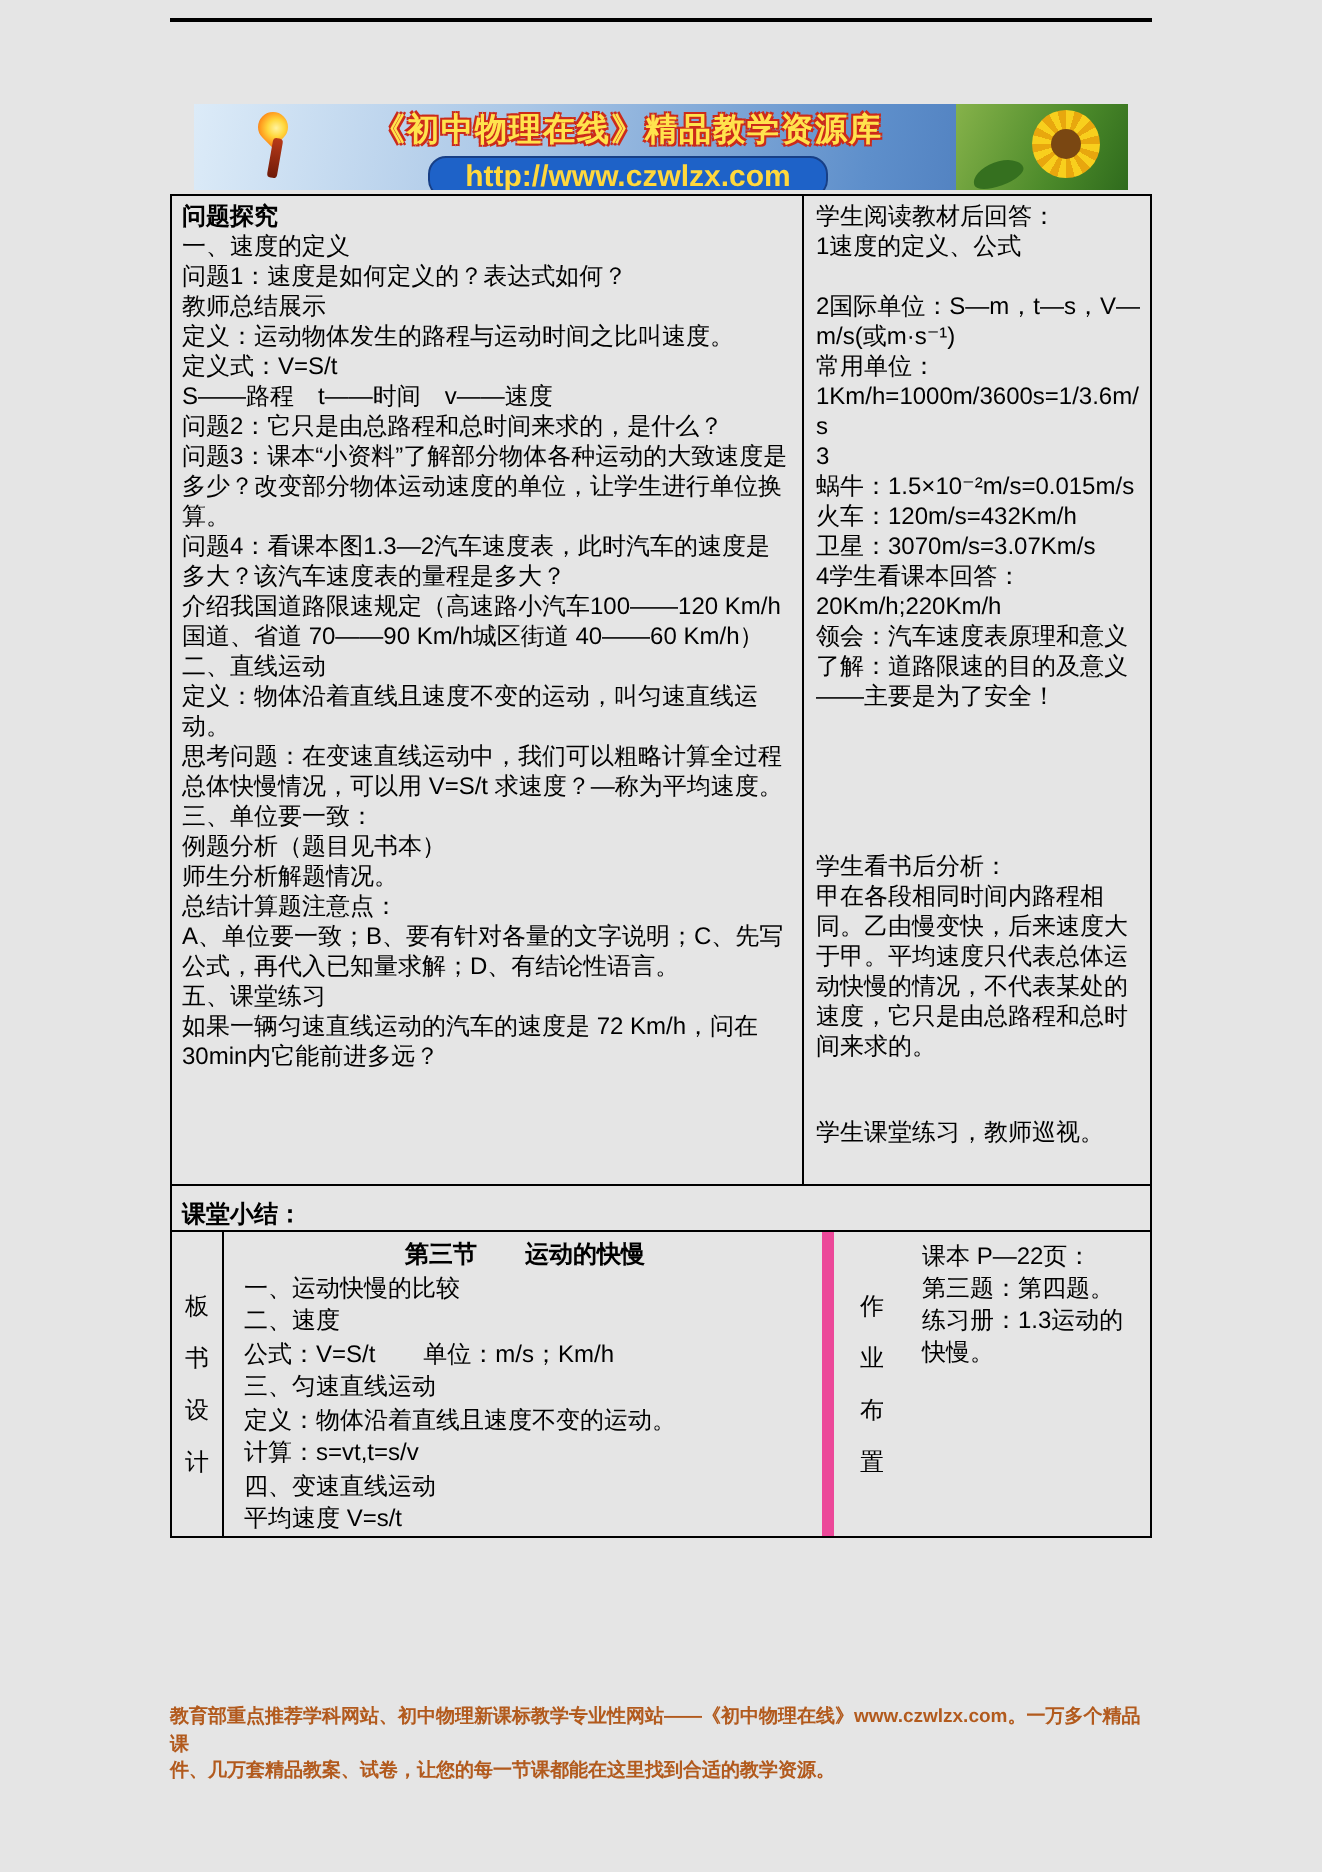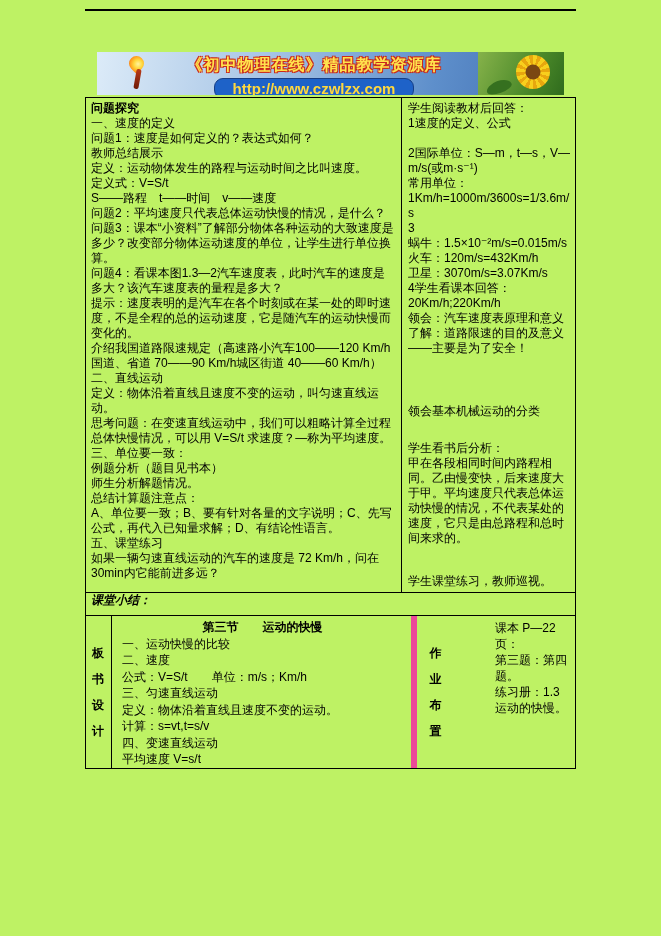--- a/index.html
+++ b/index.html
@@ -1,16 +1,16 @@
 <!DOCTYPE html>
 <html><head>
 <meta charset="utf-8">
 <style>
   html,body{margin:0;padding:0;background:#ffffff;}
-  .page{position:relative;width:661px;height:936px;background:#bef264;overflow:hidden;
+  .page{position:relative;width:661px;height:936px;background:#e5e5e5;overflow:hidden;
         font-family:"Liberation Sans","DejaVu Sans",sans-serif;color:#000;}
 
   .top-rule{position:absolute;left:85px;top:9px;width:491px;height:0;border-top:2px solid #000;}
 
   
   .banner{position:absolute;left:97px;top:52px;width:467px;height:43px;overflow:hidden;
           background:linear-gradient(100deg,#dcebf8 0%,#a9c6e6 35%,#5e8fcb 72%,#3f6db1 100%);}
   .torch{position:absolute;left:28px;top:4px;width:24px;height:36px;}
   .torch .flame{position:absolute;left:4px;top:0;width:15px;height:15px;border-radius:50% 50% 50% 0;
           transform:rotate(-45deg);
@@ -30,31 +30,31 @@
           transform:translate(-50%,-50%);border-radius:50%;background:#7a4712;}
   .leaf{position:absolute;left:8px;bottom:2px;width:26px;height:12px;background:#35701f;
           border-radius:50%/60% 60% 40% 40%;transform:rotate(-20deg);}
 
   
   .doc-table{position:absolute;left:85px;top:97px;width:491px;height:672px;border:1.5px solid #000;
           box-sizing:border-box;display:flex;flex-direction:column;font-size:12px;}
   .row1{display:flex;height:494px;box-sizing:border-box;overflow:hidden;}
   .left-cell{width:316px;box-sizing:border-box;border-right:1px solid #000;padding:3px 4px 0 5px;overflow:hidden;}
   .right-cell{flex:1;box-sizing:border-box;padding:3px 2px 0 6px;overflow:hidden;}
-  .row2{border-top:1px solid #000;height:23px;box-sizing:border-box;display:flex;align-items:flex-start;padding-left:5px;font-style:italic;}
+  .row2{border-top:1px solid #000;height:23px;box-sizing:border-box;display:flex;align-items:flex-end;padding-left:5px;}
   .row3{border-top:1px solid #000;flex:1;display:flex;box-sizing:border-box;overflow:hidden;}
   .vcell{display:flex;align-items:center;justify-content:center;box-sizing:border-box;}
   .vcell1{width:25px;}
   .vcell2{width:38px;}
-  .vtext{width:13px;line-height:26px;text-align:left;word-break:break-all;font-size:12px;font-weight:bold;}
+  .vtext{width:13px;line-height:26px;text-align:center;word-break:break-all;font-size:12px;}
   .board-cell{width:306px;border-left:1px solid #000;border-right:6px solid #ec4899;box-sizing:border-box;
           padding:3px 8px 0 10px;overflow:hidden;}
   .board-cell .para{line-height:16.5px;min-height:16.5px;}
   .homework-cell{flex:1;box-sizing:border-box;padding:4px 4px 0 6px;overflow:hidden;}
-  .homework-cell .para{line-height:16px;min-height:16px;margin-left:34px;}
+  .homework-cell .para{line-height:16px;min-height:16px;}
 
   .para{line-height:15px;min-height:15px;word-wrap:break-word;}
   .bold{font-weight:bold;}
   .center{text-align:center;}
   .sp15{height:15px;} .sp22{height:22px;} .sp28{height:28px;} .sp48{height:48px;}
 
   
   .footer{position:absolute;left:85px;top:852px;width:491px;color:#b25a1d;font-weight:bold;
           font-size:9.5px;line-height:13.5px;}
 </style>
@@ -84,24 +84,23 @@
 
     <div class="row1">
       <div class="left-cell">
         <div class="para bold">问题探究</div>
         <div class="para">一、速度的定义</div>
         <div class="para">问题1：速度是如何定义的？表达式如何？</div>
         <div class="para">教师总结展示</div>
         <div class="para">定义：运动物体发生的路程与运动时间之比叫速度。</div>
         <div class="para">定义式：V=S/t</div>
         <div class="para">S——路程　t——时间　v——速度</div>
-        <div class="para">问题2：平均速度只代表总体运动快慢的情况，是什么？</div>
+        <div class="para">问题2：它只是由总路程和总时间来求的，是什么？</div>
         <div class="para">问题3：课本“小资料”了解部分物体各种运动的大致速度是多少？改变部分物体运动速度的单位，让学生进行单位换算。</div>
         <div class="para">问题4：看课本图1.3—2汽车速度表，此时汽车的速度是多大？该汽车速度表的量程是多大？</div>
-        <div class="para">提示：速度表明的是汽车在各个时刻或在某一处的即时速度，不是全程的总的运动速度，它是随汽车的运动快慢而变化的。</div>
         <div class="para">介绍我国道路限速规定（高速路小汽车100——120 Km/h国道、省道 70——90 Km/h城区街道 40——60 Km/h）</div>
         <div class="para">二、直线运动</div>
         <div class="para">定义：物体沿着直线且速度不变的运动，叫匀速直线运动。</div>
         <div class="para">思考问题：在变速直线运动中，我们可以粗略计算全过程总体快慢情况，可以用 V=S/t 求速度？—称为平均速度。</div>
         <div class="para">三、单位要一致：</div>
         <div class="para">例题分析（题目见书本）</div>
         <div class="para">师生分析解题情况。</div>
         <div class="para">总结计算题注意点：</div>
         <div class="para">A、单位要一致；B、要有针对各量的文字说明；C、先写公式，再代入已知量求解；D、有结论性语言。</div>
         <div class="para">五、课堂练习</div>
@@ -116,21 +115,20 @@
         <div class="para">1Km/h=1000m/3600s=1/3.6m/s</div>
         <div class="para">3</div>
         <div class="para">蜗牛：1.5×10⁻²m/s=0.015m/s</div>
         <div class="para">火车：120m/s=432Km/h</div>
         <div class="para">卫星：3070m/s=3.07Km/s</div>
         <div class="para">4学生看课本回答：</div>
         <div class="para">20Km/h;220Km/h</div>
         <div class="para">领会：汽车速度表原理和意义</div>
         <div class="para">了解：道路限速的目的及意义——主要是为了安全！</div>
         <div class="sp48"></div>
-        <div class="para">领会基本机械运动的分类</div>
         <div class="sp22"></div>
         <div class="para">学生看书后分析：</div>
         <div class="para">甲在各段相同时间内路程相同。乙由慢变快，后来速度大于甲。平均速度只代表总体运动快慢的情况，不代表某处的速度，它只是由总路程和总时间来求的。</div>
         <div class="sp28"></div>
         <div class="para">学生课堂练习，教师巡视。</div>
       </div>
     </div>
 
     <div class="row2">
       <div class="para bold">课堂小结：</div>
@@ -157,14 +155,18 @@
       </div>
       <div class="homework-cell">
         <div class="para">课本 P—22页：</div>
         <div class="para">第三题：第四题。</div>
         <div class="para">练习册：1.3运动的快慢。</div>
       </div>
     </div>
 
   </div>
 
+  <div class="footer">
+    <div class="footer-line">教育部重点推荐学科网站、初中物理新课标教学专业性网站——《初中物理在线》www.czwlzx.com。一万多个精品课</div>
+    <div class="footer-line">件、几万套精品教案、试卷，让您的每一节课都能在这里找到合适的教学资源。</div>
+  </div>
 
 </div>
 
 </body></html>

